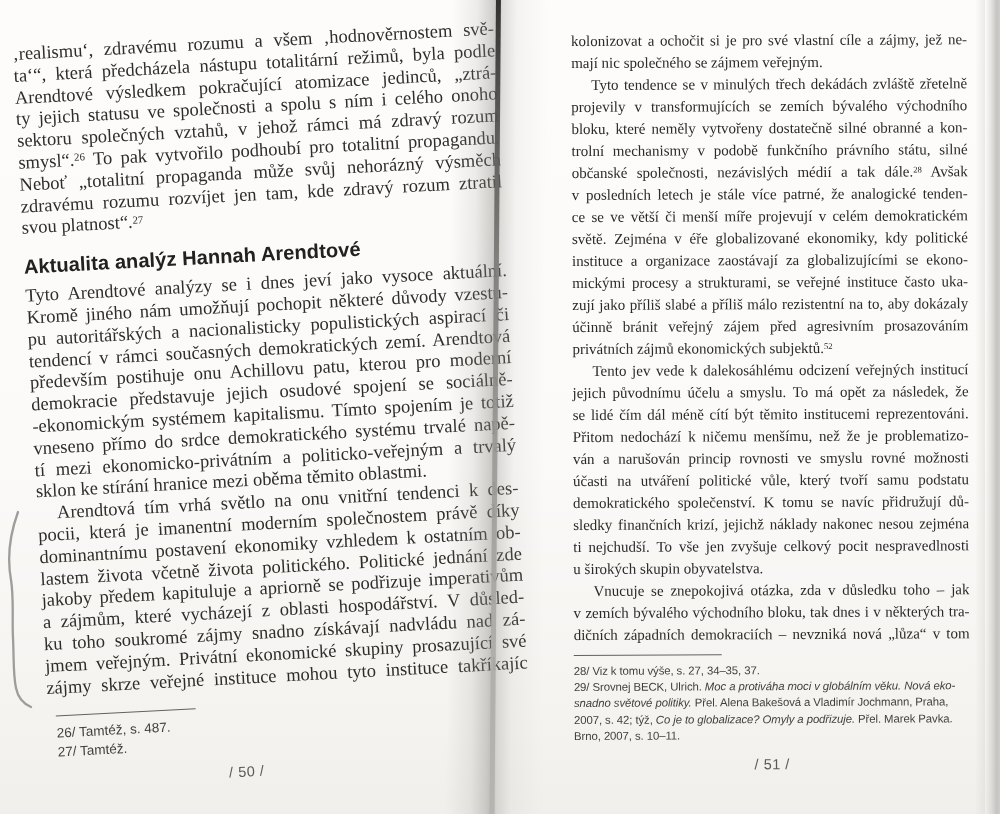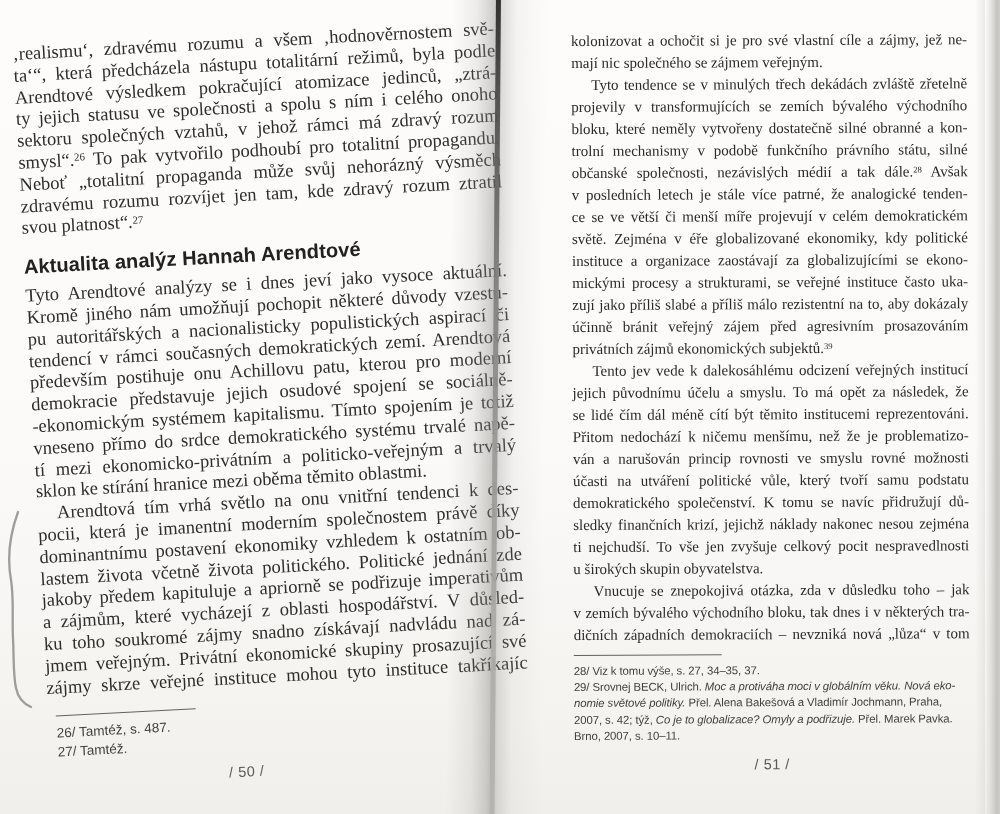--- a/index.html
+++ b/index.html
@@ -128,21 +128,21 @@
           <div class="line jl">bloku, které neměly vytvořeny dostatečně silné obranné a kon-</div>
           <div class="line jl">trolní mechanismy v podobě funkčního právního státu, silné</div>
           <div class="line jl">občanské společnosti, nezávislých médií a tak dále.<sup>28</sup> Avšak</div>
           <div class="line jl">v posledních letech je stále více patrné, že analogické tenden-</div>
           <div class="line jl">ce se ve větší či menší míře projevují v celém demokratickém</div>
           <div class="line jl">světě. Zejména v éře globalizované ekonomiky, kdy politické</div>
           <div class="line jl">instituce a organizace zaostávají za globalizujícími se ekono-</div>
           <div class="line jl">mickými procesy a strukturami, se veřejné instituce často uka-</div>
           <div class="line jl">zují jako příliš slabé a příliš málo rezistentní na to, aby dokázaly</div>
           <div class="line jl">účinně bránit veřejný zájem před agresivním prosazováním</div>
-          <div class="line">privátních zájmů ekonomických subjektů.<sup>39</sup></div>
+          <div class="line">privátních zájmů ekonomických subjektů.<sup>52</sup></div>
         </div>
         <div class="para indent">
           <div class="line jl">Tento jev vede k dalekosáhlému odcizení veřejných institucí</div>
           <div class="line jl">jejich původnímu účelu a smyslu. To má opět za následek, že</div>
           <div class="line jl">se lidé čím dál méně cítí být těmito institucemi reprezentováni.</div>
           <div class="line jl">Přitom nedochází k ničemu menšímu, než že je problematizo-</div>
           <div class="line jl">ván a narušován princip rovnosti ve smyslu rovné možnosti</div>
           <div class="line jl">účasti na utváření politické vůle, který tvoří samu podstatu</div>
           <div class="line jl">demokratického společenství. K tomu se navíc přidružují dů-</div>
           <div class="line jl">sledky finančních krizí, jejichž náklady nakonec nesou zejména</div>
@@ -153,21 +153,21 @@
           <div class="line jl">Vnucuje se znepokojivá otázka, zda v důsledku toho – jak</div>
           <div class="line jl">v zemích bývalého východního bloku, tak dnes i v některých tra-</div>
           <div class="line jl">dičních západních demokraciích – nevzniká nová „lůza“ v tom</div>
         </div>
       </div>
     <div class="footnotes">
       <hr class="fnrule">
       <div id="right-fns">
           <div class="fnline">28/ Viz k tomu výše, s. 27, 34–35, 37.</div>
           <div class="fnline">29/ Srovnej BECK, Ulrich. <i>Moc a protiváha moci v globálním věku. Nová eko-</i></div>
-          <div class="fnline"><i>nomie světové politiky.</i> Přel. Alena Bakešová a Vladimír Jochmann, Praha,</div>
+          <div class="fnline"><i>snadno světové politiky.</i> Přel. Alena Bakešová a Vladimír Jochmann, Praha,</div>
           <div class="fnline">2007, s. 42; týž, <i>Co je to globalizace? Omyly a podřizuje.</i> Přel. Marek Pavka.</div>
           <div class="fnline">Brno, 2007, s. 10–11.</div>
         </div>
     </div>
     <div class="pagenum">/ 51 /</div>
   </div>
 
   <svg class="pencil-mark" width="40" height="210" viewBox="0 0 40 210">
     <path d="M 14 6 C 6 28, 3 52, 7 74 C 10 92, 8 112, 9 132 C 10 152, 9 168, 12 182 C 14 192, 20 198, 27 201" fill="none" stroke="#8e8d8a" stroke-width="2.3" stroke-linecap="round" opacity="0.85"></path>
   </svg>

